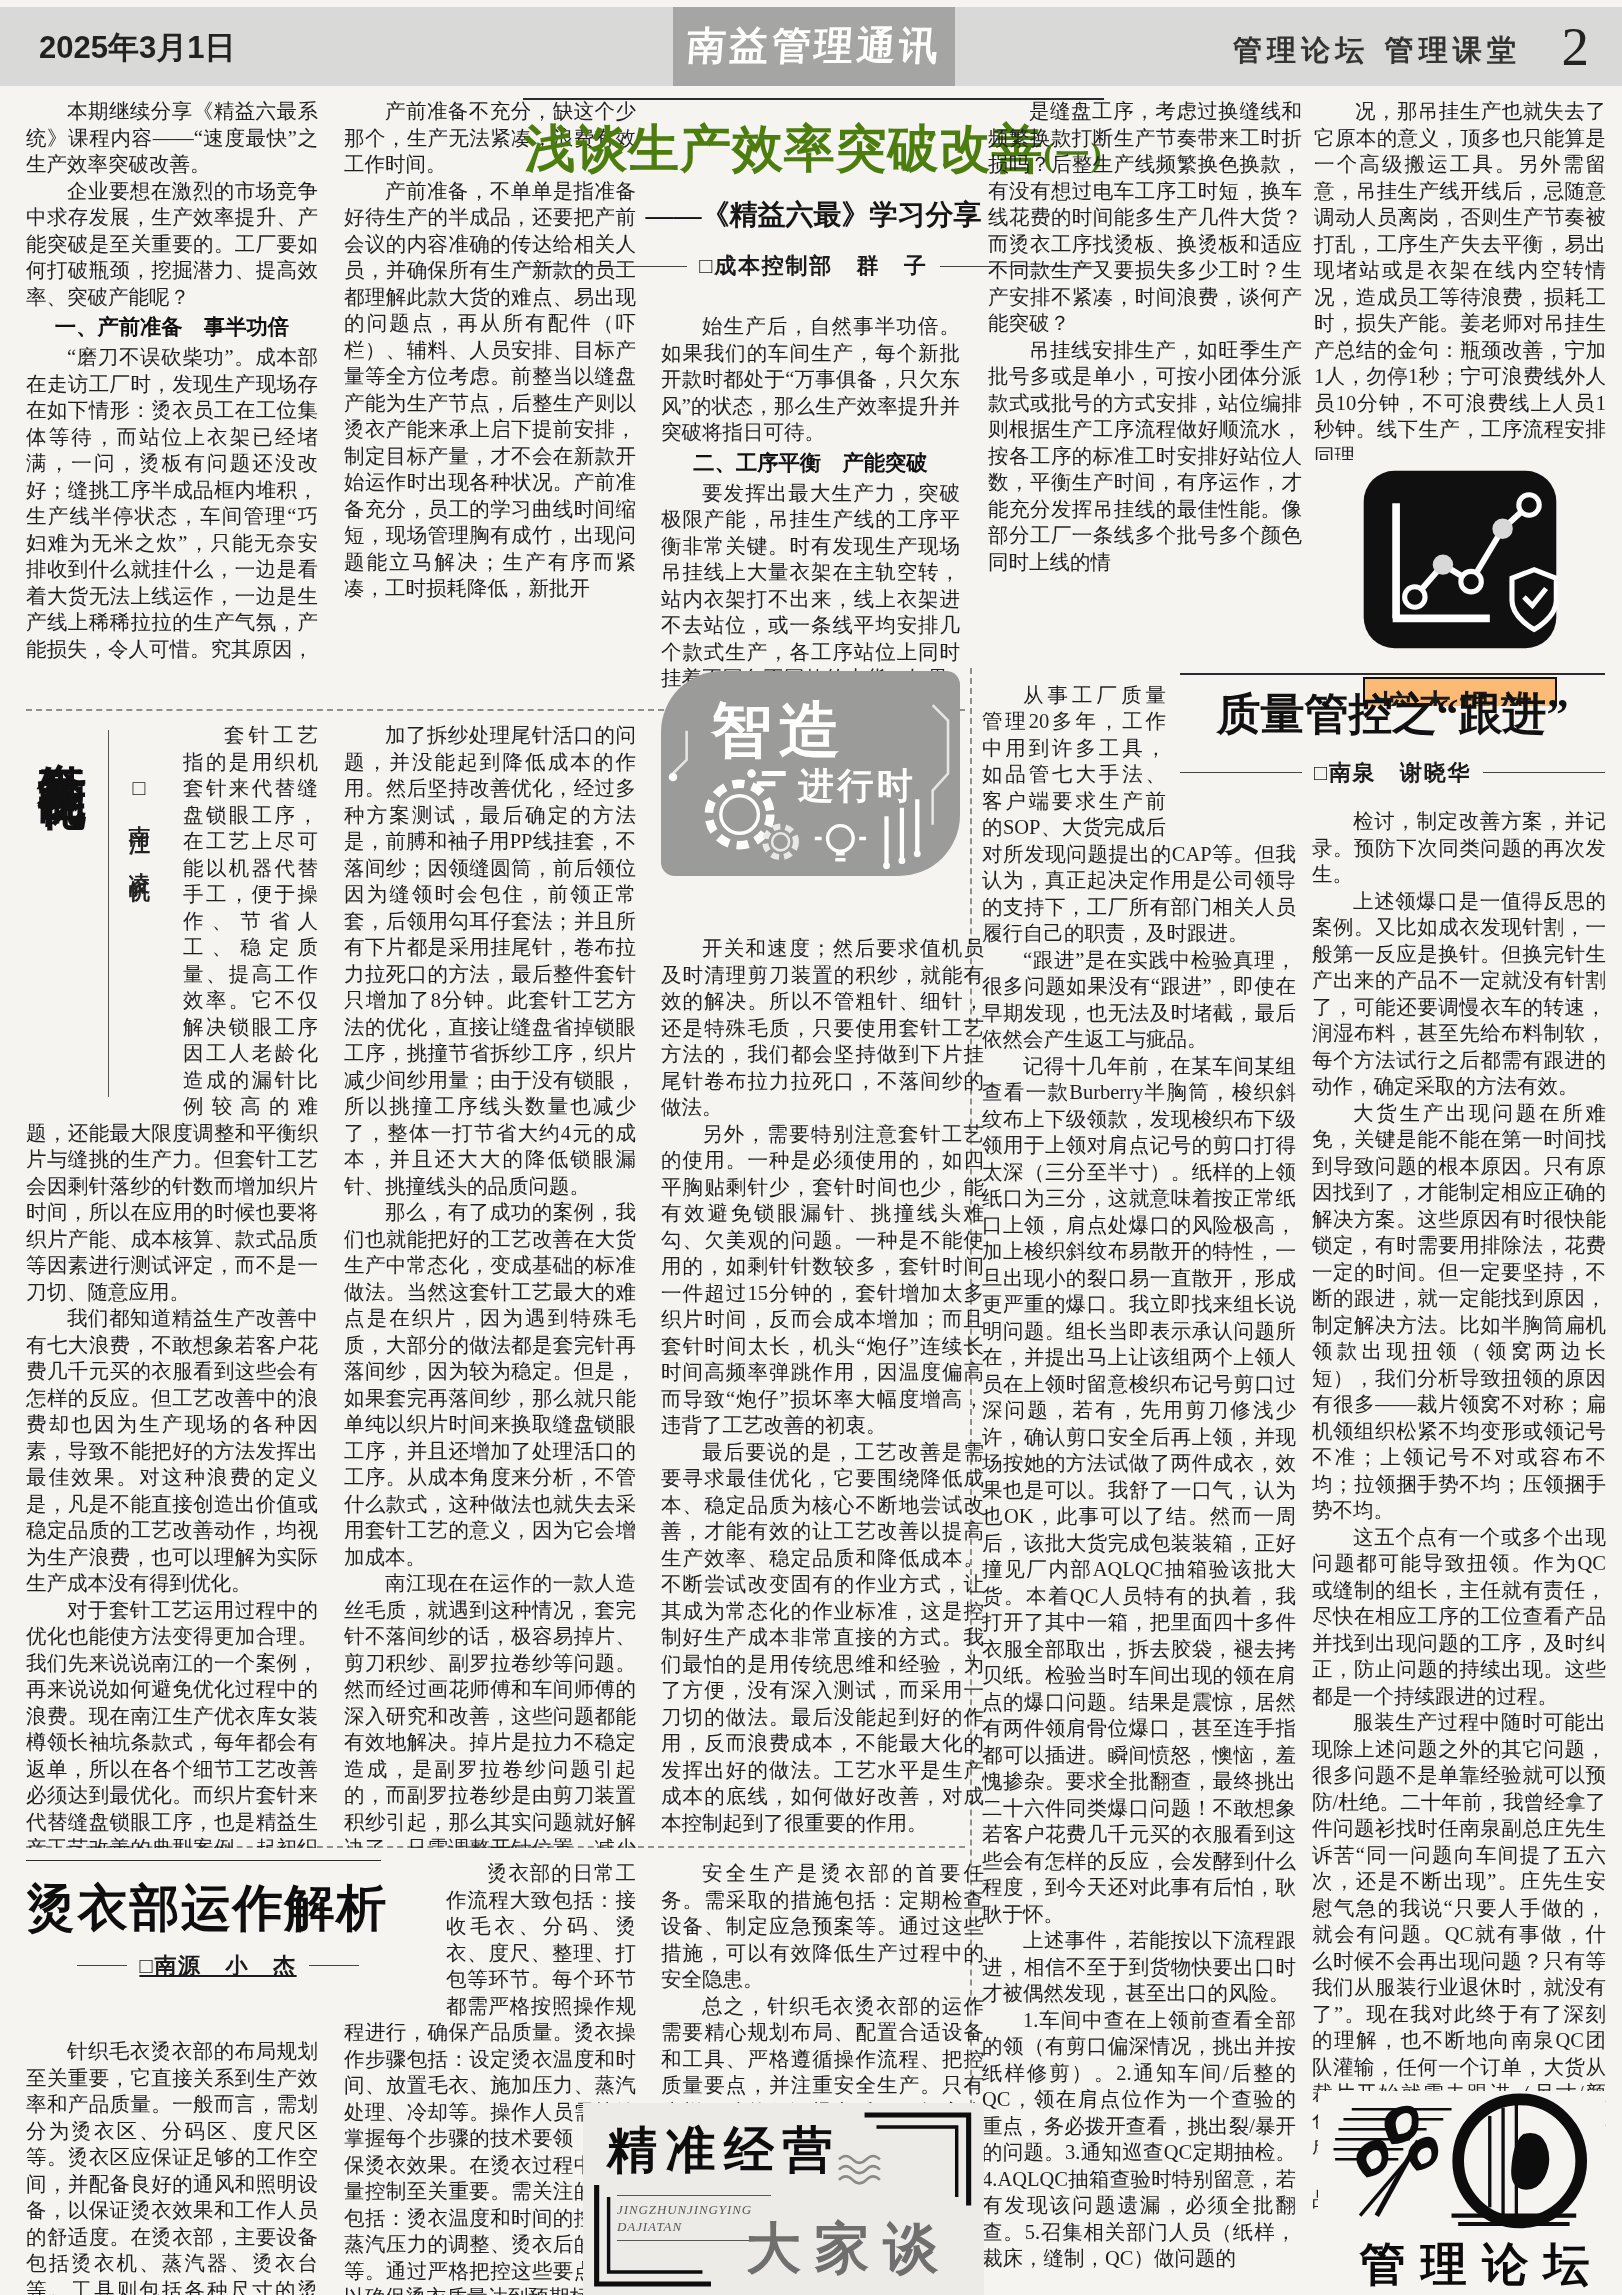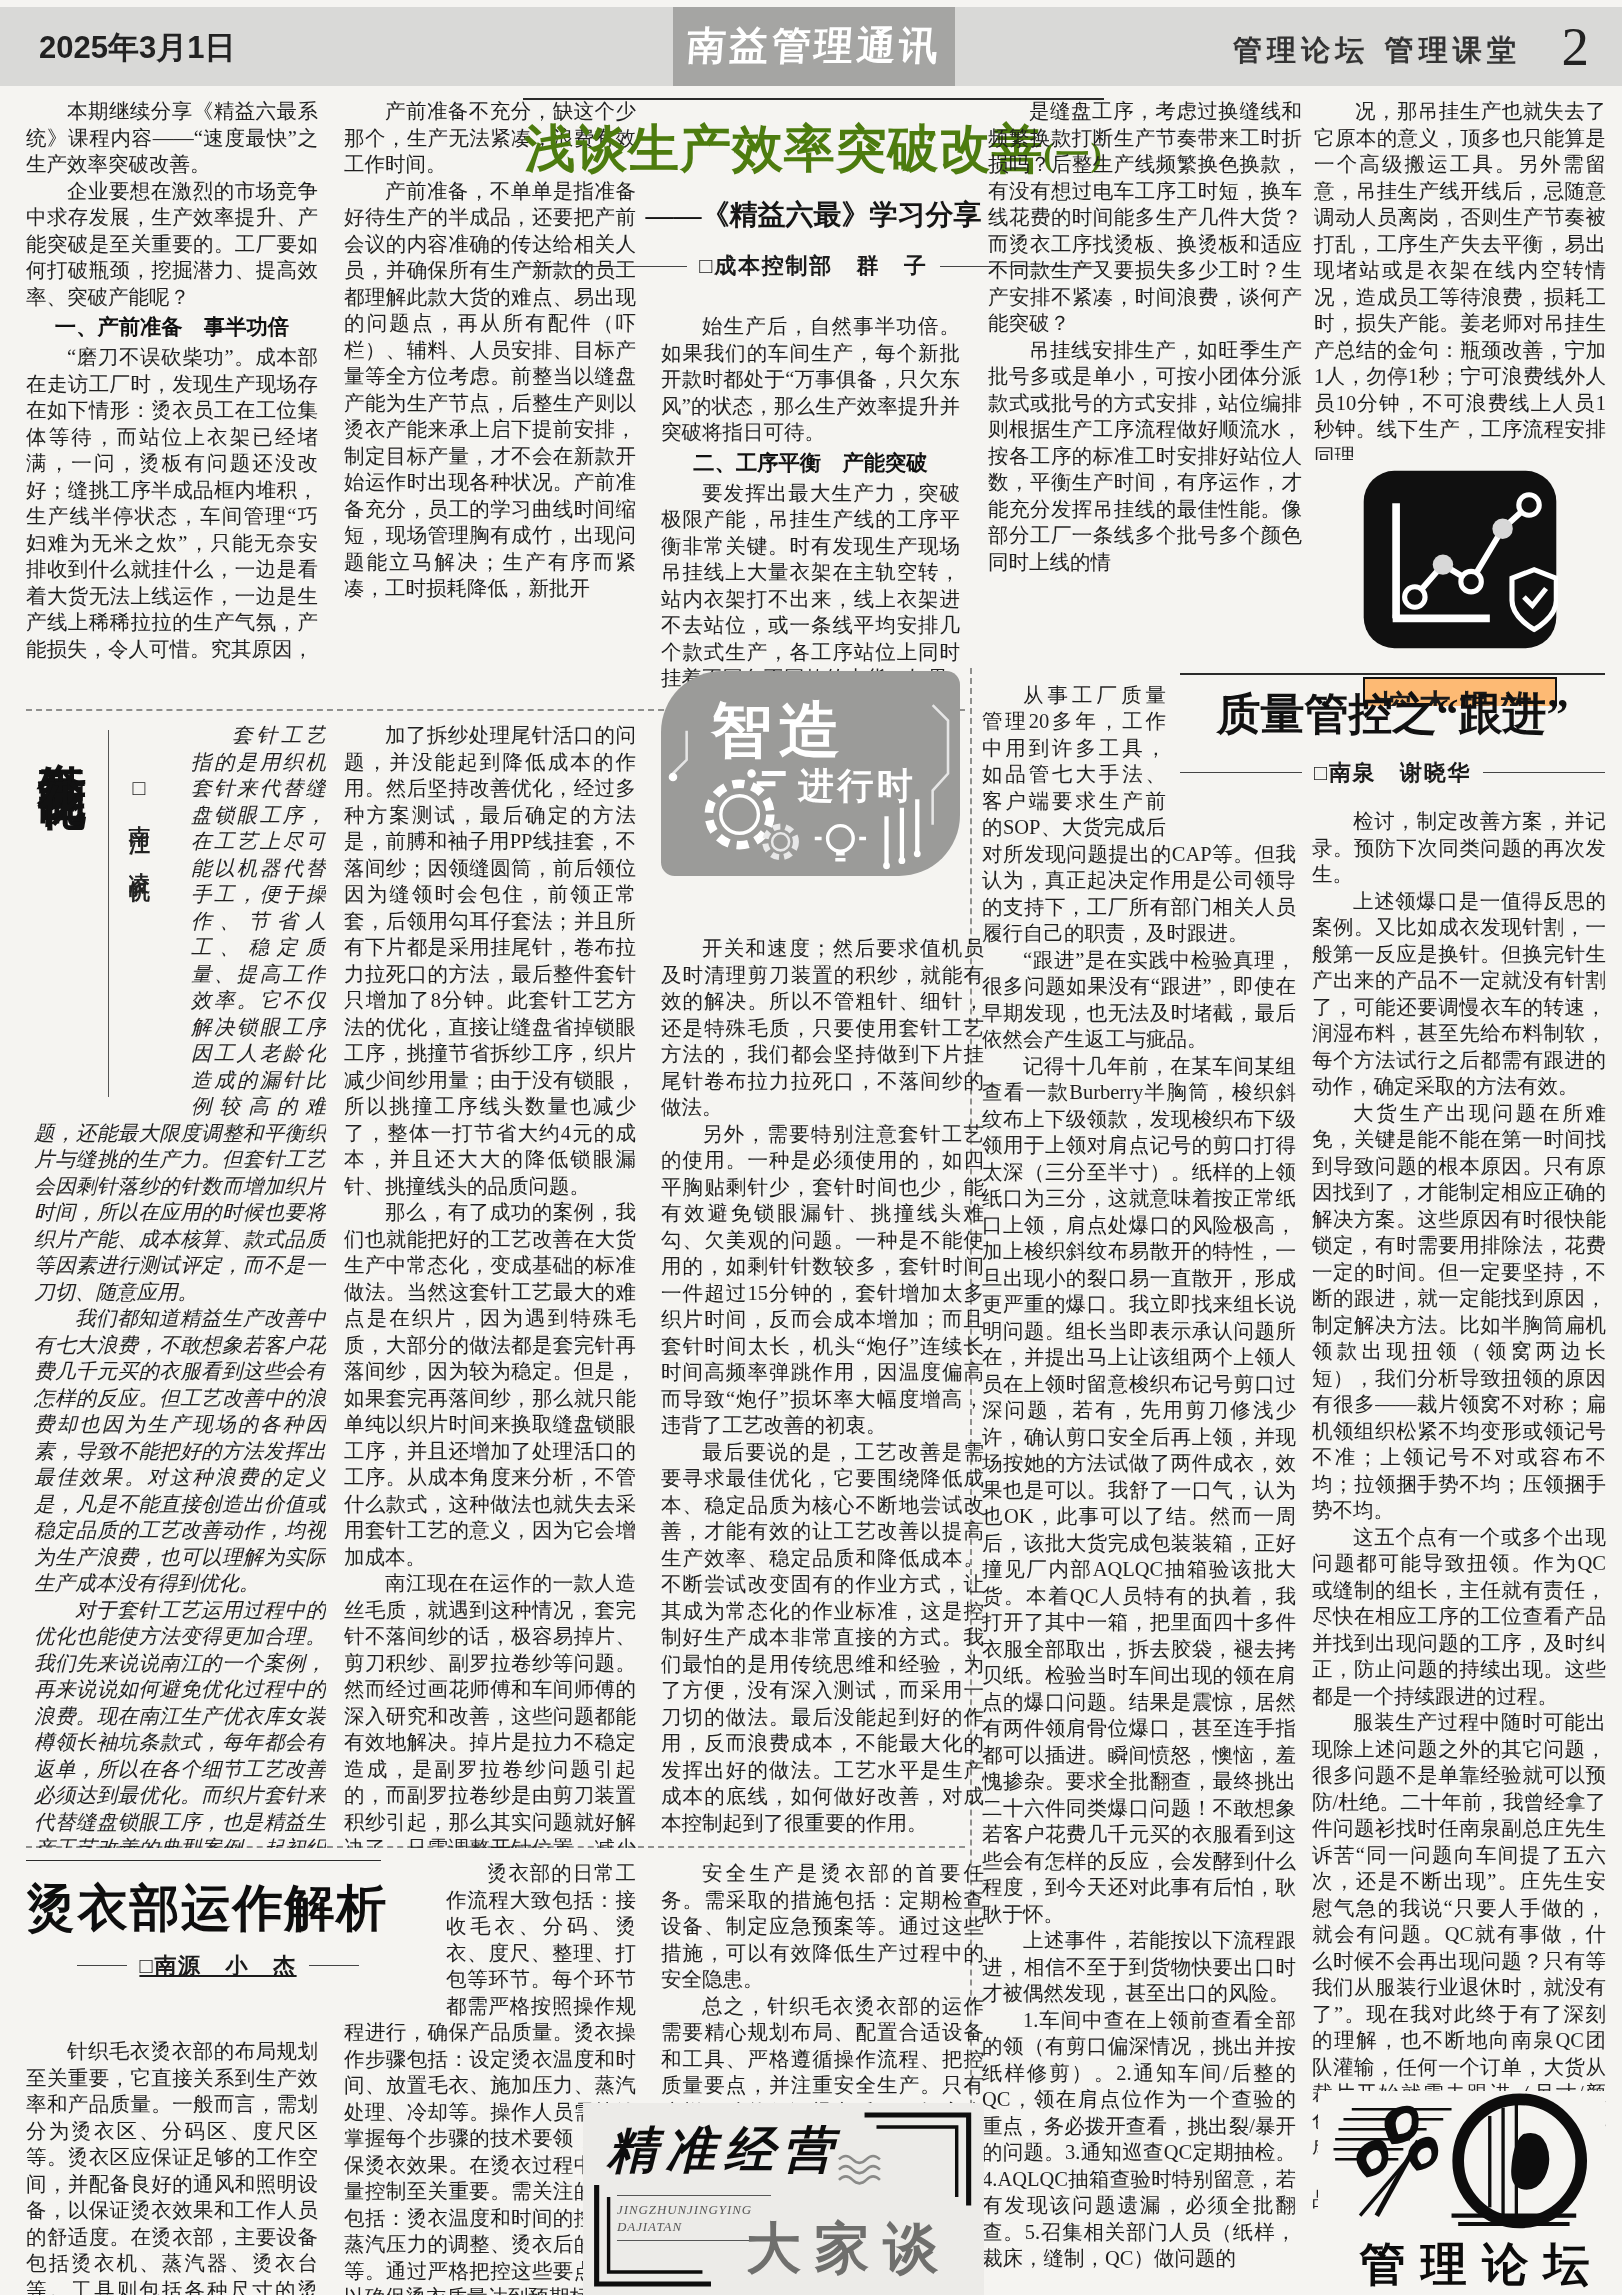--- a/index.html
+++ b/index.html
@@ -37,21 +37,21 @@
   #eff-titleblock .toprule { border-top:2.6px solid #2b2b2b; margin-bottom:15.4px; }
   #eff-titleblock .t { text-align:center; font-size:51px; font-weight:bold; letter-spacing:0.9px; color:#4d7c0f; white-space:nowrap; }
   #eff-titleblock .t .suffix { font-size:34px; }
   #eff-titleblock .st { text-align:center; font-size:28px; font-weight:bold; margin-top:12px; color:#161616; }
   #eff-titleblock .byline-row { margin-top:17px; }
   #kongben { margin-top:8.5px; display:flex; flex-direction:column; align-items:center; }
   #kongben .kb-label { margin-top:27px; border:2.6px solid #111; padding:6.8px 13.7px; font-size:32px; font-weight:bold; letter-spacing:8.5px; font-family:"Liberation Sans",sans-serif; background:#fdba74; }
 
   
   #art-tao { left:26px; top:722px; width:958px; height:1126px; }
-  #art-tao .c1 { left:8px; width:292px; height:1126px;font-style:italic; }
+  #art-tao .c1 { left:0; width:292px; height:1126px; }
   #art-tao .c2 { left:318px; width:292px; height:1126px; }
   #art-tao .c3 { left:635px; width:323px; height:1126px; padding-top:213px; }
   #tao-spacer { float:left; width:157px; height:386px; }
   #tao-titleblock { position:absolute; left:0; top:3.4px; width:150px; height:381px; }
   #tao-vtitle { position:absolute; left:5.1px; top:0; writing-mode:vertical-rl; font-size:48px; font-weight:bold; letter-spacing:3.4px; color:#111; font-family:"DejaVu Serif",serif; }
   #tao-titleblock .vrule { position:absolute; left:82px; top:5.1px; height:367px; border-left:1.7px solid #555; }
   #tao-vbyline { position:absolute; left:99px; top:51px; writing-mode:vertical-rl; font-size:21.3px; font-weight:bold; letter-spacing:8.5px; font-family:"Liberation Sans",sans-serif; color:#222; }
   #smart { position:absolute; left:635px; top:-51px; width:299px; height:205px; background:#9b9b99; border-radius:61px 13.7px 61px 13.7px; overflow:hidden; }
   #smart .s1 { position:absolute; left:50px; top:19px; color:#fff; font-size:61px; font-weight:bold; letter-spacing:6.8px; font-family:"Liberation Sans",sans-serif; }
   #smart .s2 { position:absolute; left:137px; top:91px; color:#fff; font-size:36px; font-weight:bold; letter-spacing:3.4px; font-family:"Liberation Sans",sans-serif; }
@@ -73,21 +73,21 @@
   #art-iron { left:26px; top:1860px; width:958px; height:436px; }
   #art-iron .c1 { left:0; width:292px; height:436px; padding-top:178px; }
   #art-iron .c2 { left:318px; width:292px; height:436px; }
   #art-iron .c3 { left:635px; width:323px; height:243px; }
   #iron-titleblock { position:absolute; left:0; top:0; width:376px; height:171px; }
   #iron-titleblock .toprule { border-top:1.7px solid #2b2b2b; margin-bottom:13.7px; width:355px; }
   #iron-titleblock .t { font-size:50px; font-weight:bold; letter-spacing:1.7px; color:#0e0e0e; white-space:nowrap; }
   #iron-titleblock .byline-row { margin-top:9px; width:282px; margin-left:51px;text-decoration:underline; }
   #iron-spacer { float:left; width:102px; height:145px; }
   #precision { position:absolute; left:557px; top:243px; width:401px; height:193px; background:#ecebe8; overflow:hidden; }
-  #precision .t1 { position:absolute; left:24px; top:13.7px; font-size:50px; font-weight:bold; letter-spacing:8.5px; color:#0d0d0d; font-family:"DejaVu Serif",serif;font-style:italic; }
+  #precision .t1 { position:absolute; left:24px; top:13.7px; font-size:50px; font-weight:bold; letter-spacing:8.5px; color:#0d0d0d; font-family:"DejaVu Serif",serif; }
   #precision .t2 { position:absolute; right:32px; bottom:10.2px; font-size:55px; font-weight:bold; letter-spacing:13.7px; color:#6f6f6d; font-family:"DejaVu Serif",serif; }
   #precision .py { position:absolute; left:34px; top:92px; width:154px; border-top:1.7px solid #555; border-bottom:1.7px solid #555; padding:5.1px 0; font-style:italic; font-size:13px; letter-spacing:0.9px; color:#555; line-height:17px; font-family:"Liberation Serif",serif; }
   #precision svg { position:absolute; left:0; top:0; }
 </style>
 </head>
 <body>
 
 <div id="page">
 
   <div id="header">

